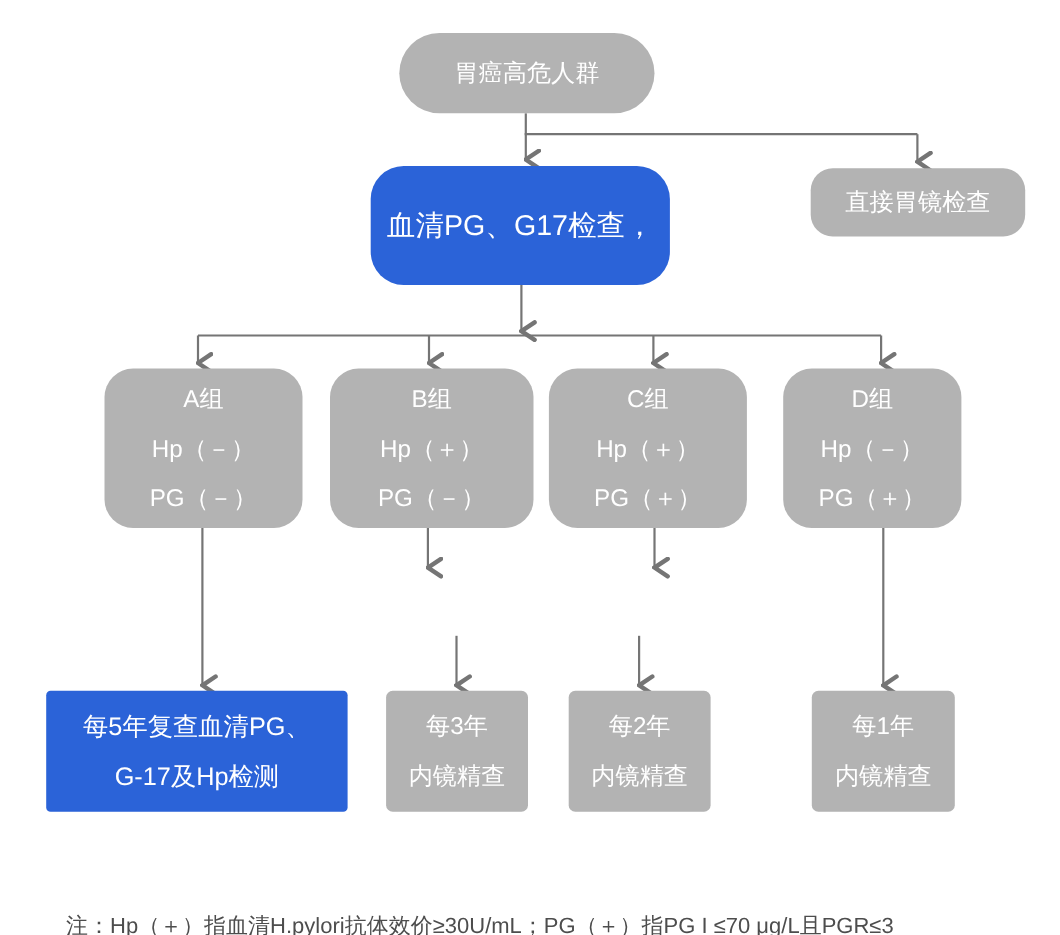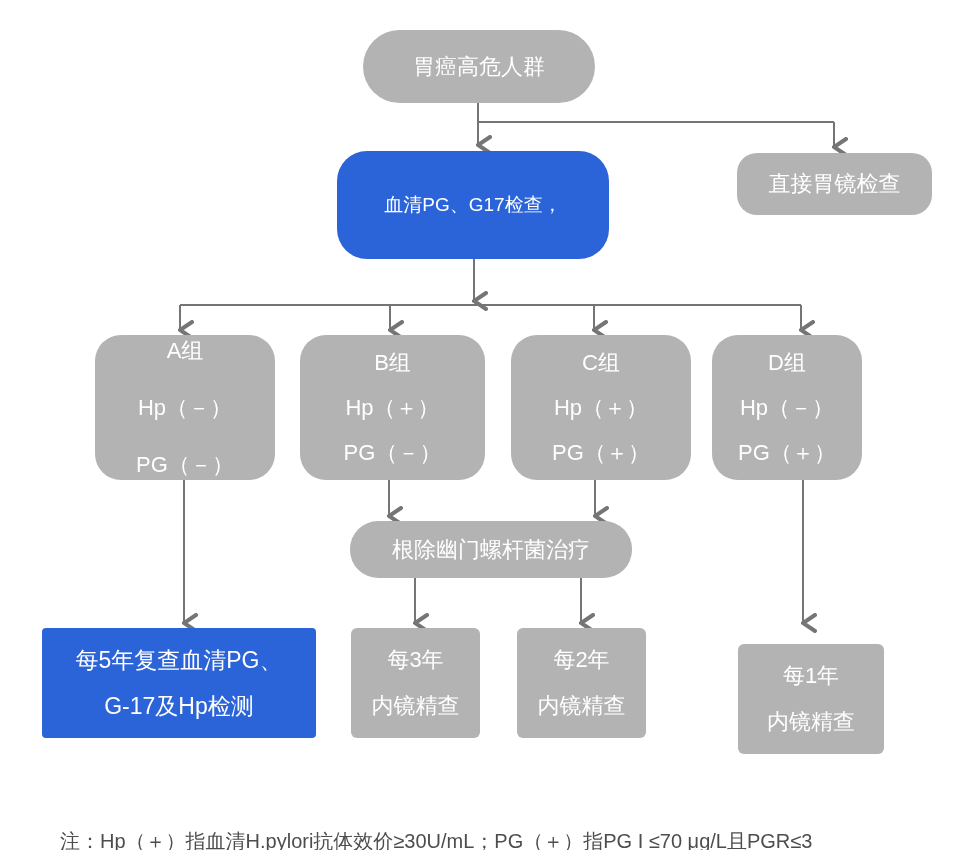--- a/index.html
+++ b/index.html
@@ -21,33 +21,33 @@
   .node{
     position:absolute;
     display:flex;flex-direction:column;
     align-items:center;justify-content:center;
     color:#fff;text-align:left;
     box-sizing:border-box;
   }
   .gray{background:var(--node-gray);}
   .blue{background:var(--accent-blue);}
   .top-pill{left:363px;top:30px;width:232px;height:73px;border-radius:37px;font-size:22px;}
-  .serology{left:337px;top:151px;width:272px;height:108px;border-radius:30px;font-size:19px;line-height:44px;}
+  .serology{left:337px;top:151px;width:272px;height:108px;border-radius:30px;font-size:26px;line-height:44px;}
   .direct{left:737px;top:153px;width:195px;height:62px;border-radius:20px;font-size:22px;font-family:Liberation Serif, serif;}
   .group{top:335px;width:180px;height:145px;border-radius:26px;font-size:22px;line-height:45px;}
-  .group-a{left:95px;gap:12px;}
+  .group-a{left:95px;}
   .group-b{left:300px;width:185px;}
-  .group-c{left:511px;}
-  .group-d{left:712px;width:150px;}
+  .group-c{left:499px;}
+  .group-d{left:712px;width:162px;}
   .eradication{left:350px;top:521px;width:282px;height:57px;border-radius:28px;font-size:22px;}
   .follow{top:628px;height:110px;border-radius:6px;font-size:22px;line-height:46px;}
   .follow-a{left:42px;width:274px;border-radius:4px;font-size:23px;}
   .follow-b{left:351px;width:129px;}
   .follow-c{left:517px;width:129px;}
-  .follow-d{left:738px;width:146px;margin-top:16px;}
+  .follow-d{left:738px;width:130px;}
   .note{
     position:absolute;left:60px;top:828px;
     font-size:20px;color:var(--note-text);
     white-space:nowrap;
   }
 </style>
 </head>
 <body>
 
 <div class="stage">
@@ -104,23 +104,20 @@
     <div>Hp（＋）</div>
     <div>PG（＋）</div>
   </div>
 
   <div class="node gray group group-d">
     <div>D组</div>
     <div>Hp（－）</div>
     <div>PG（＋）</div>
   </div>
 
-  <div class="node gray eradication">
-    <span>根除幽门螺杆菌治疗</span>
-  </div>
 
   <div class="node blue follow follow-a">
     <div>每5年复查血清PG、</div>
     <div>G-17及Hp检测</div>
   </div>
 
   <div class="node gray follow follow-b">
     <div>每3年</div>
     <div>内镜精查</div>
   </div>

